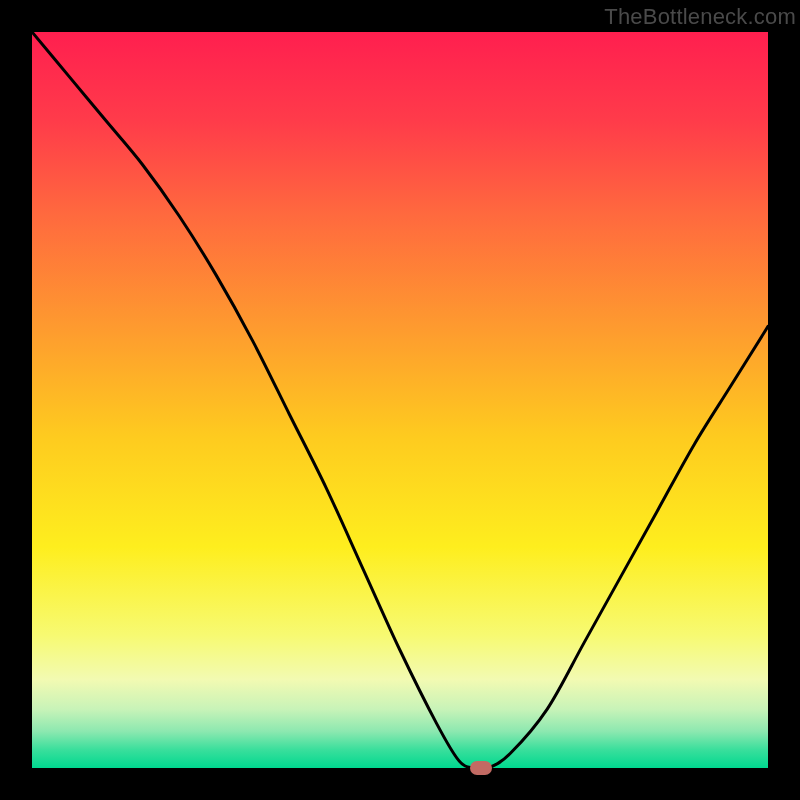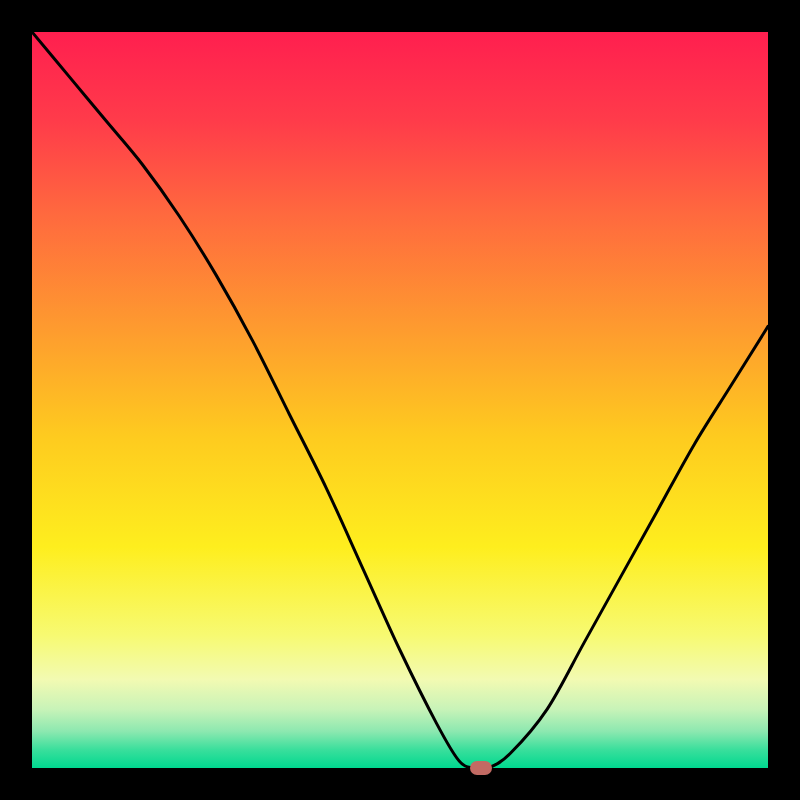--- a/index.html
+++ b/index.html
@@ -45,20 +45,21 @@
     width: 22px;
     height: 14px;
     border-radius: 7px;
     transform: translate(-50%, -50%);
   }
 </style>
 </head>
 <body>
 
 <div class="chart-container">
+  <div class="watermark">TheBottleneck.com</div>
   <div class="plot-area">
     <svg class="gradient-bg" viewBox="0 0 736 736" preserveAspectRatio="none">
       <defs>
         <linearGradient id="bg-grad" x1="0" y1="0" x2="0" y2="1">
             <stop offset="0%" stop-color="#ff1f4f"></stop>
             <stop offset="12%" stop-color="#ff3b4a"></stop>
             <stop offset="25%" stop-color="#ff6a3e"></stop>
             <stop offset="40%" stop-color="#fe9a2f"></stop>
             <stop offset="55.00000000000001%" stop-color="#fecb1f"></stop>
             <stop offset="70%" stop-color="#feee1e"></stop>

